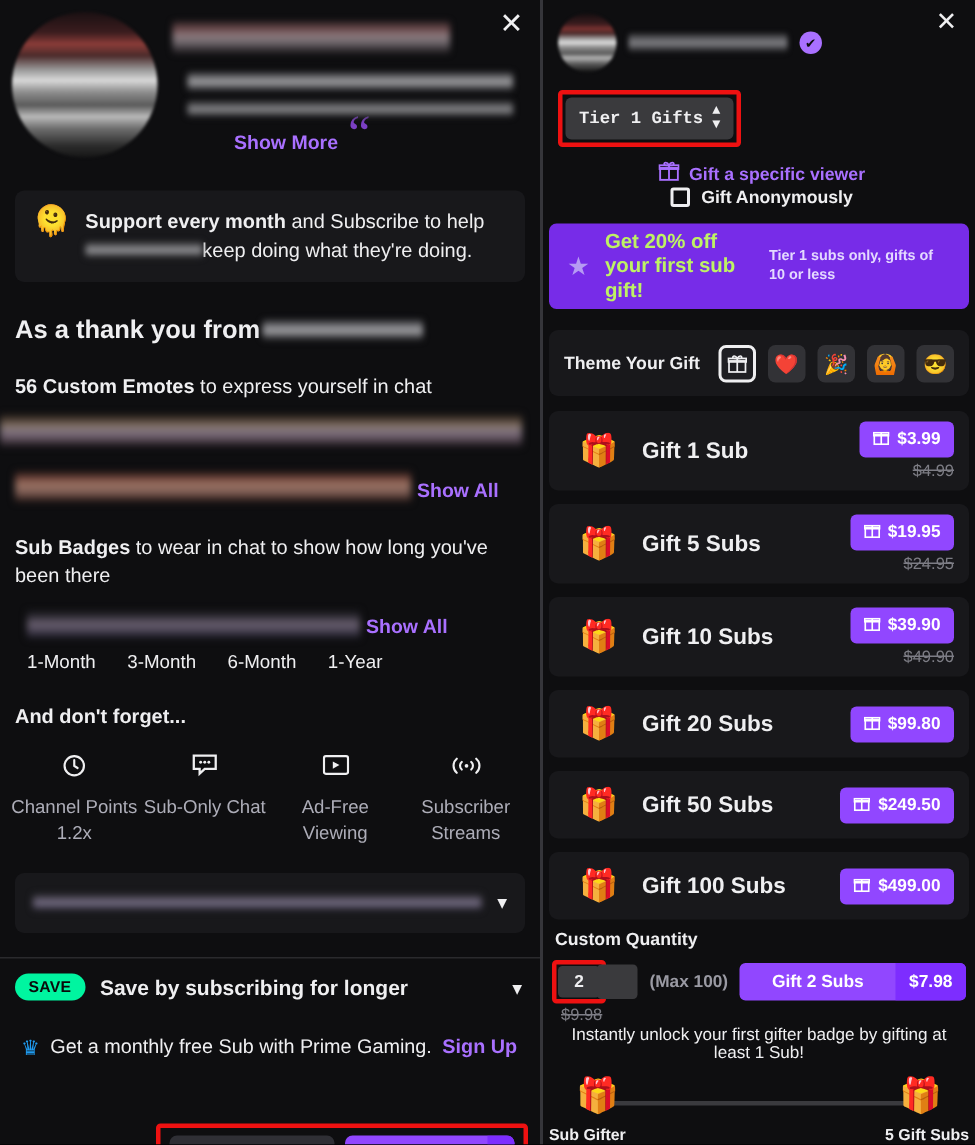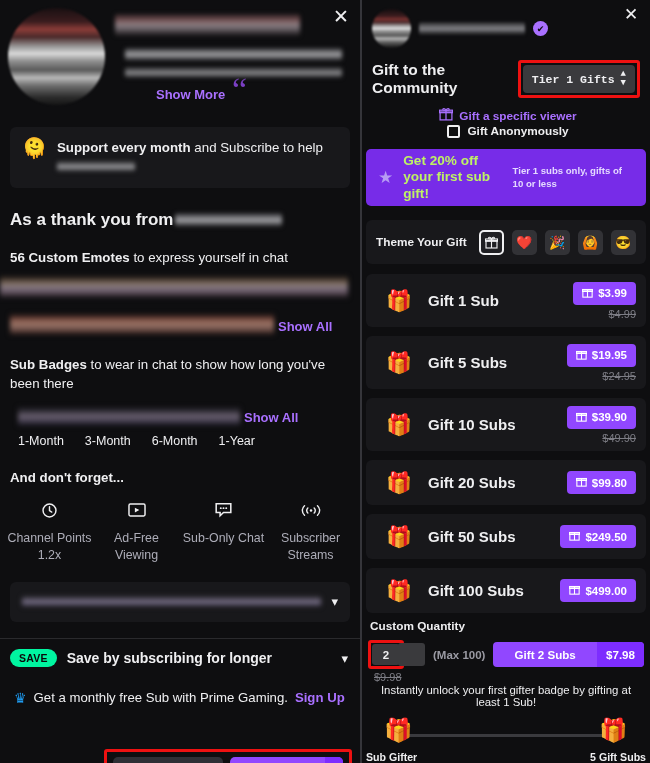--- a/index.html
+++ b/index.html
@@ -291,21 +291,21 @@
           </div>
         </div>
         <div class="show-more">Show More</div>
       </div>
     </div>
 
     <div class="support-card">
       <div class="heart-icon">🫠</div>
       <div class="support-text">
         <b>Support every month</b><span> and Subscribe to help</span><br>
-        <span class="inline-blur"></span>
+        <span class="inline-blur"></span><span>keep doing what they're doing.</span>
       </div>
     </div>
 
     <div class="sec-title">
       <span>As a thank you from</span>
         <span class="inline-blur-lg"></span>
     </div>
 
     <div class="body-line">
       <b>56 Custom Emotes</b><span> to express yourself in chat</span>
@@ -338,40 +338,40 @@
 
     <div class="perks">
       <div class="perk">
         <div class="perk-ico">
           <svg width="17" height="17" viewBox="0 0 20 20">
               <circle cx="10" cy="10" r="7.6" fill="none" stroke="#efeff1" stroke-width="1.7"></circle>
               <path d="M10 5.6v4.6l2.6 1.6" stroke="#efeff1" stroke-width="1.7" fill="none" stroke-linecap="round"></path>
             </svg>
         </div>
         <div class="perk-lbl">Channel Points 1.2x</div>
-      </div>
-      <div class="perk">
-        <div class="perk-ico">
-          <svg width="18" height="16" viewBox="0 0 22 18">
-              <rect x="1.2" y="1.8" width="19.6" height="14.4" rx="1.6" fill="none" stroke="#efeff1" stroke-width="1.8"></rect>
-              <path d="M8.4 6.1l5.4 3-5.4 3z" fill="#efeff1"></path>
-            </svg>
-        </div>
-        <div class="perk-lbl">Ad-Free Viewing</div>
       </div>
       <div class="perk">
         <div class="perk-ico">
           <svg width="17" height="16" viewBox="0 0 20 18">
               <path d="M1.4 1.6h17.2v10.4h-8.6l-4 3.8v-3.8H1.4z" fill="none" stroke="#efeff1" stroke-width="1.8"></path>
               <circle cx="6.8" cy="6.8" r="1.15" fill="#efeff1"></circle>
               <circle cx="10" cy="6.8" r="1.15" fill="#efeff1"></circle>
               <circle cx="13.2" cy="6.8" r="1.15" fill="#efeff1"></circle>
             </svg>
         </div>
         <div class="perk-lbl">Sub-Only Chat</div>
+      </div>
+      <div class="perk">
+        <div class="perk-ico">
+          <svg width="18" height="16" viewBox="0 0 22 18">
+              <rect x="1.2" y="1.8" width="19.6" height="14.4" rx="1.6" fill="none" stroke="#efeff1" stroke-width="1.8"></rect>
+              <path d="M8.4 6.1l5.4 3-5.4 3z" fill="#efeff1"></path>
+            </svg>
+        </div>
+        <div class="perk-lbl">Ad-Free Viewing</div>
       </div>
       <div class="perk">
         <div class="perk-ico">
           <svg width="20" height="15" viewBox="0 0 24 16">
               <path d="M4.2 2.4a7.4 7.4 0 000 11.2M19.8 2.4a7.4 7.4 0 010 11.2" stroke="#efeff1" stroke-width="1.7" fill="none" stroke-linecap="round"></path>
               <path d="M8.2 5a4 4 0 000 6M15.8 5a4 4 0 010 6" stroke="#efeff1" stroke-width="1.7" fill="none" stroke-linecap="round"></path>
               <circle cx="12" cy="8" r="1.5" fill="#efeff1"></circle>
             </svg>
         </div>
         <div class="perk-lbl">Subscriber Streams</div>
@@ -421,21 +421,20 @@
 
     <div class="r-close">✕</div>
 
     <div class="r-head">
       <div class="avatar-sm"></div>
       <div class="r-name-bar"></div>
       <div class="verified">✔</div>
     </div>
 
     <div class="r-title-row">
-      <div class="r-title">Gift to the Community</div>
       <div class="tier-box">
         <div class="tier-select">
           <span>Tier 1 Gifts</span>
           <span class="updown">
               <span>▲</span>
               <span>▼</span>
             </span>
         </div>
       </div>
     </div>

